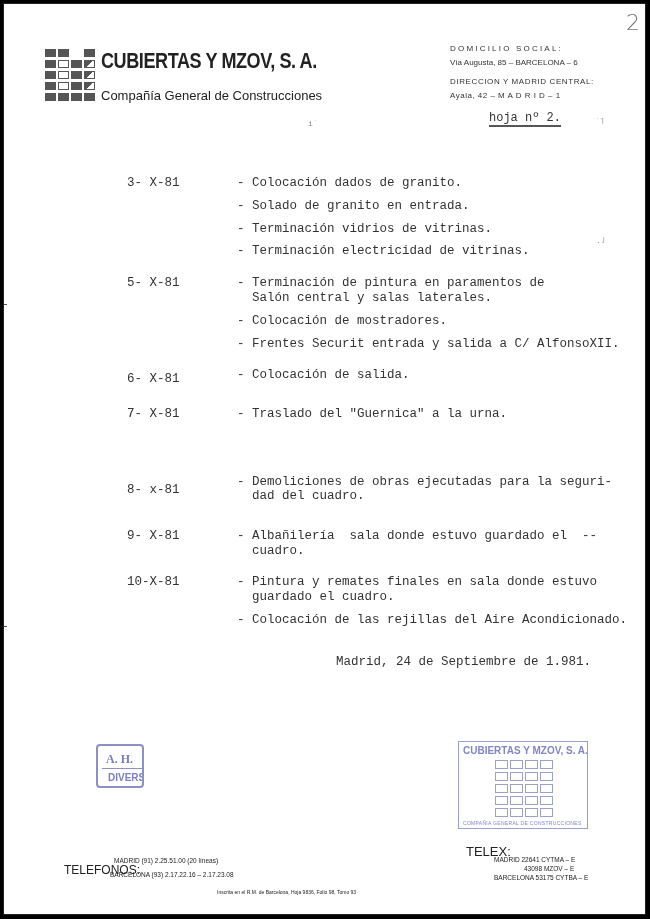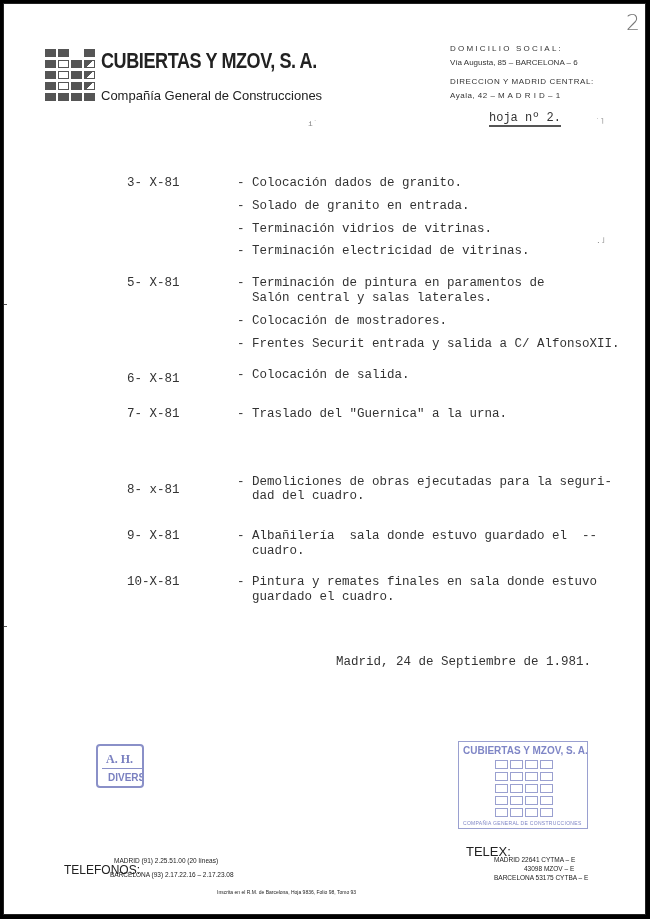--- a/index.html
+++ b/index.html
@@ -125,20 +125,21 @@
   <div class="abs mono item-col" style="top:471px;line-height:14px;">- Demoliciones de obras ejecutadas para la seguri-
   dad del cuadro.</div>
 
   <div class="abs mono date-col" style="top:525px;">9- X-81</div>
   <div class="abs mono item-col" style="top:525px;line-height:15px;">- Albañilería  sala donde estuvo guardado el  --
   cuadro.</div>
 
   <div class="abs mono date-col" style="top:571px;">10-X-81</div>
   <div class="abs mono item-col" style="top:571px;line-height:15px;">- Pintura y remates finales en sala donde estuvo
   guardado el cuadro.</div>
+  <div class="abs mono item-col" style="top:609px;">- Colocación de las rejillas del Aire Acondicionado.</div>
 
   <div class="abs mono closing">Madrid, 24 de Septiembre de 1.981.</div>
 
   <div class="abs stamp-left">
     <span class="l1">A. H.</span>
     <span class="line"></span>
     <span class="l2">DIVERSO</span>
   </div>
 
   <div class="abs stamp-right">

